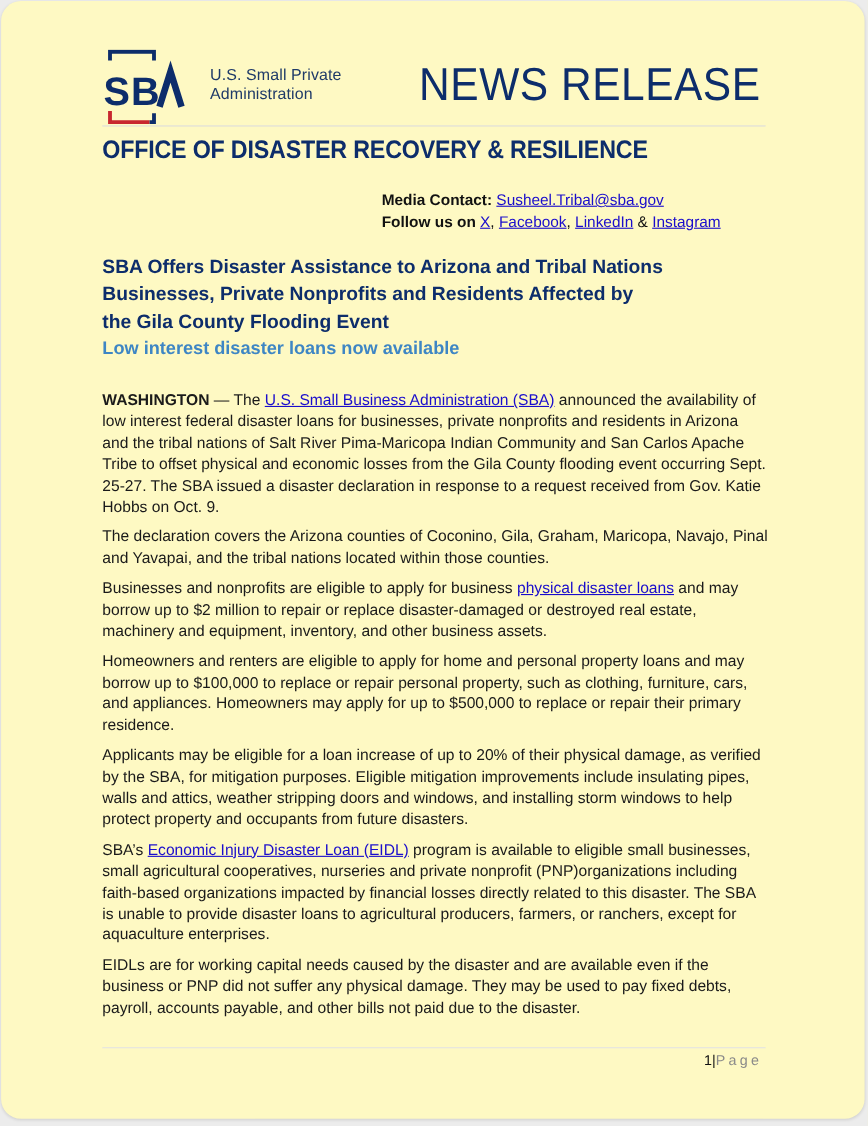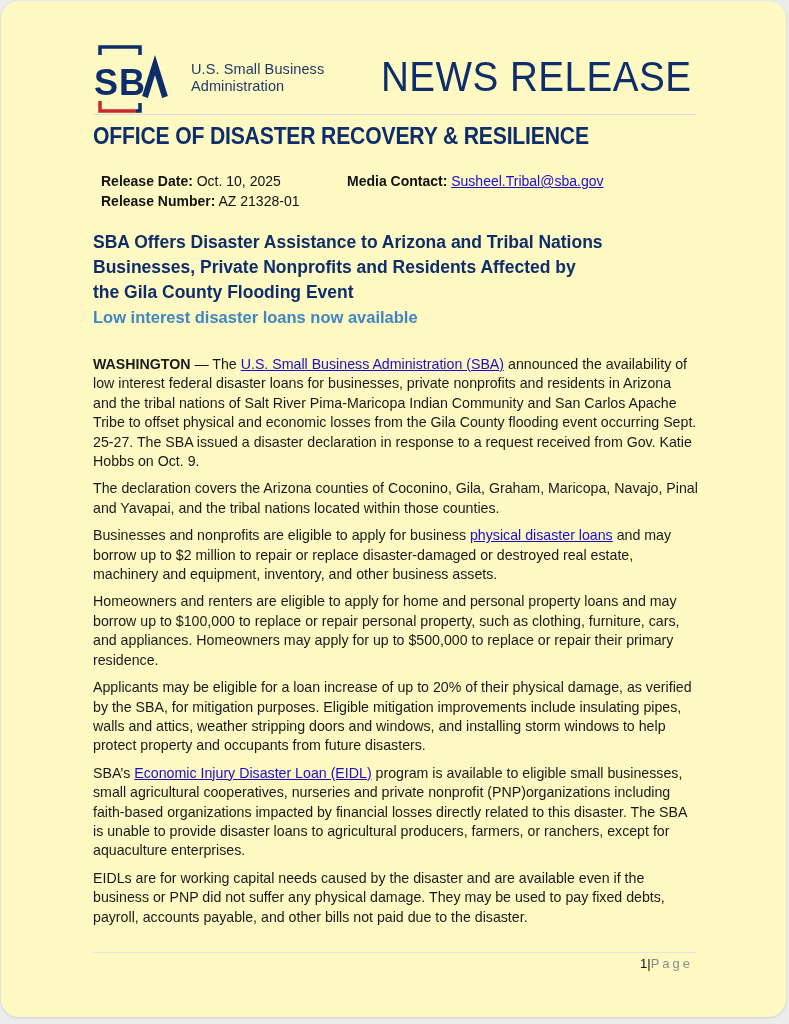--- a/index.html
+++ b/index.html
@@ -65,45 +65,43 @@
 
     <path d="M6 10 V2 H46 V10" fill="none" stroke="#0d2d6b" stroke-width="3.5"></path>
 
     <path d="M6 56 V66 H42" fill="none" stroke="#c8272f" stroke-width="3.5"></path>
     <path d="M42 66 H46 V58" fill="none" stroke="#0d2d6b" stroke-width="3.5"></path>
     <text x="0" y="50" font-family="Liberation Sans, sans-serif" font-weight="bold" font-size="36" fill="#0d2d6b" letter-spacing="1">SB</text>
     <path d="M51 52 L61 20 L71 52" fill="none" stroke="#0d2d6b" stroke-width="6" stroke-linejoin="miter"></path>
   </svg>
 
   <div class="logo-text">
-    <div>U.S. Small Business</div>
+    <div>U.S. Small Private</div>
     <div>Administration</div>
   </div>
 
   <div class="news-title">NEWS RELEASE</div>
 
   <div class="hr-top"></div>
 
   <div class="office">OFFICE OF DISASTER RECOVERY &amp; RESILIENCE</div>
 
-  <div class="meta left">
-    <div>
-      <b>Release Date:</b>
-      <span>Oct. 10, 2025</span>
-    </div>
-    <div>
-      <b>Release Number:</b>
-      <span>AZ 21328-01</span>
-    </div>
-  </div>
 
   <div class="meta right">
     <div>
       <b>Media Contact:</b>
       <a class="link">Susheel.Tribal@sba.gov</a>
+    </div>
+    <div>
+      <b>Follow us on</b>
+      <a class="link">X</a>,
+      <a class="link">Facebook</a>,
+      <a class="link">LinkedIn</a>
+      <span>&amp;</span>
+      <a class="link">Instagram</a>
     </div>
   </div>
 
   <div class="headline">
     <div>SBA Offers Disaster Assistance to Arizona and Tribal Nations</div>
     <div>Businesses, Private Nonprofits and Residents Affected by</div>
     <div>the Gila County Flooding Event</div>
   </div>
   <div class="subhead">Low interest disaster loans now available</div>
 

